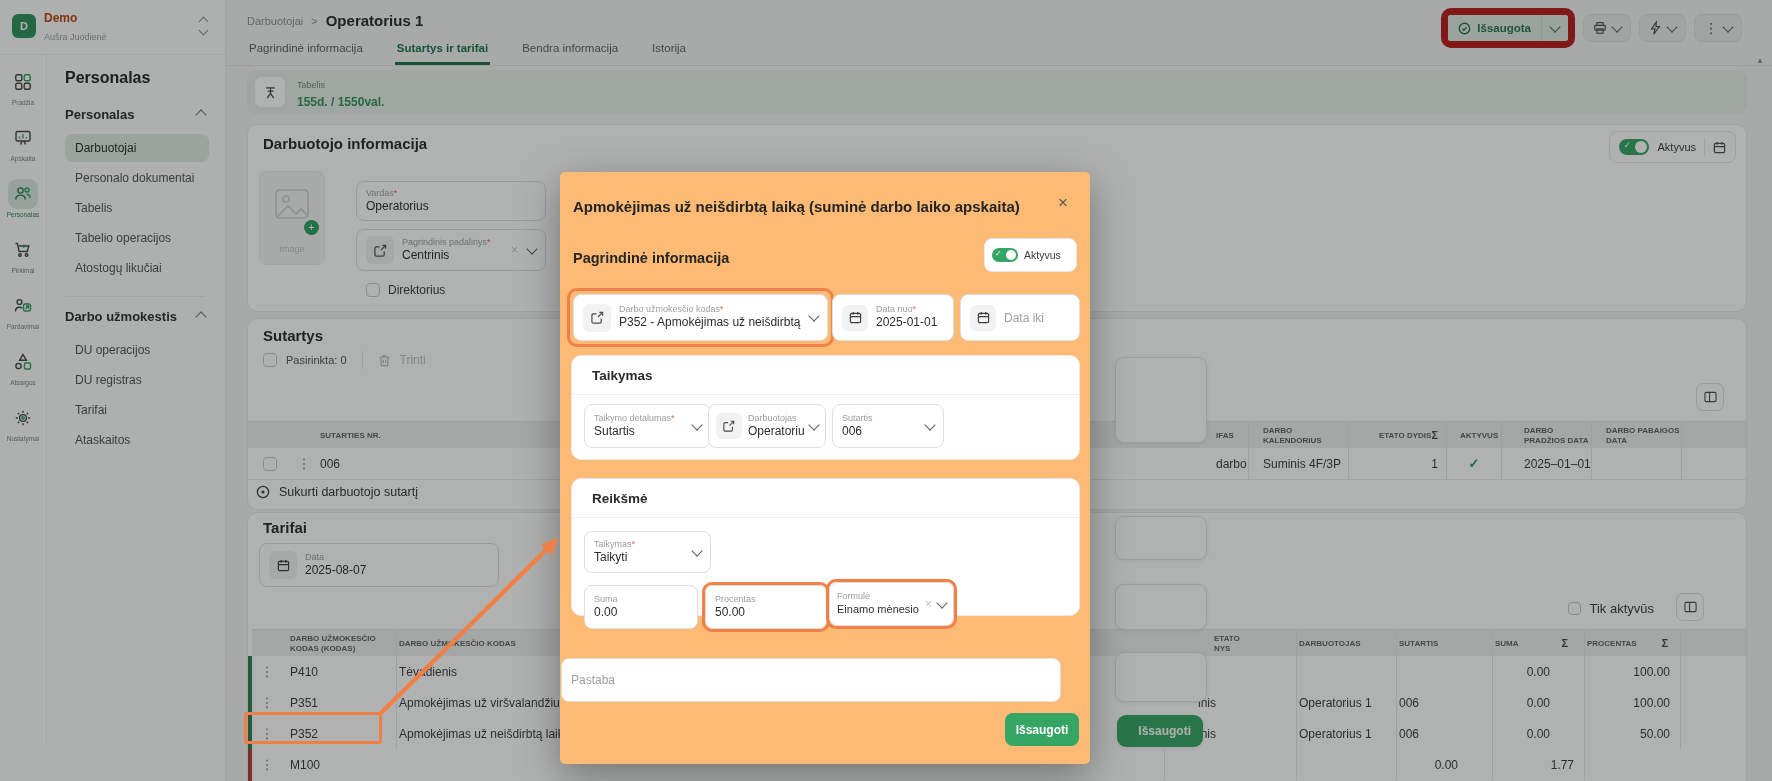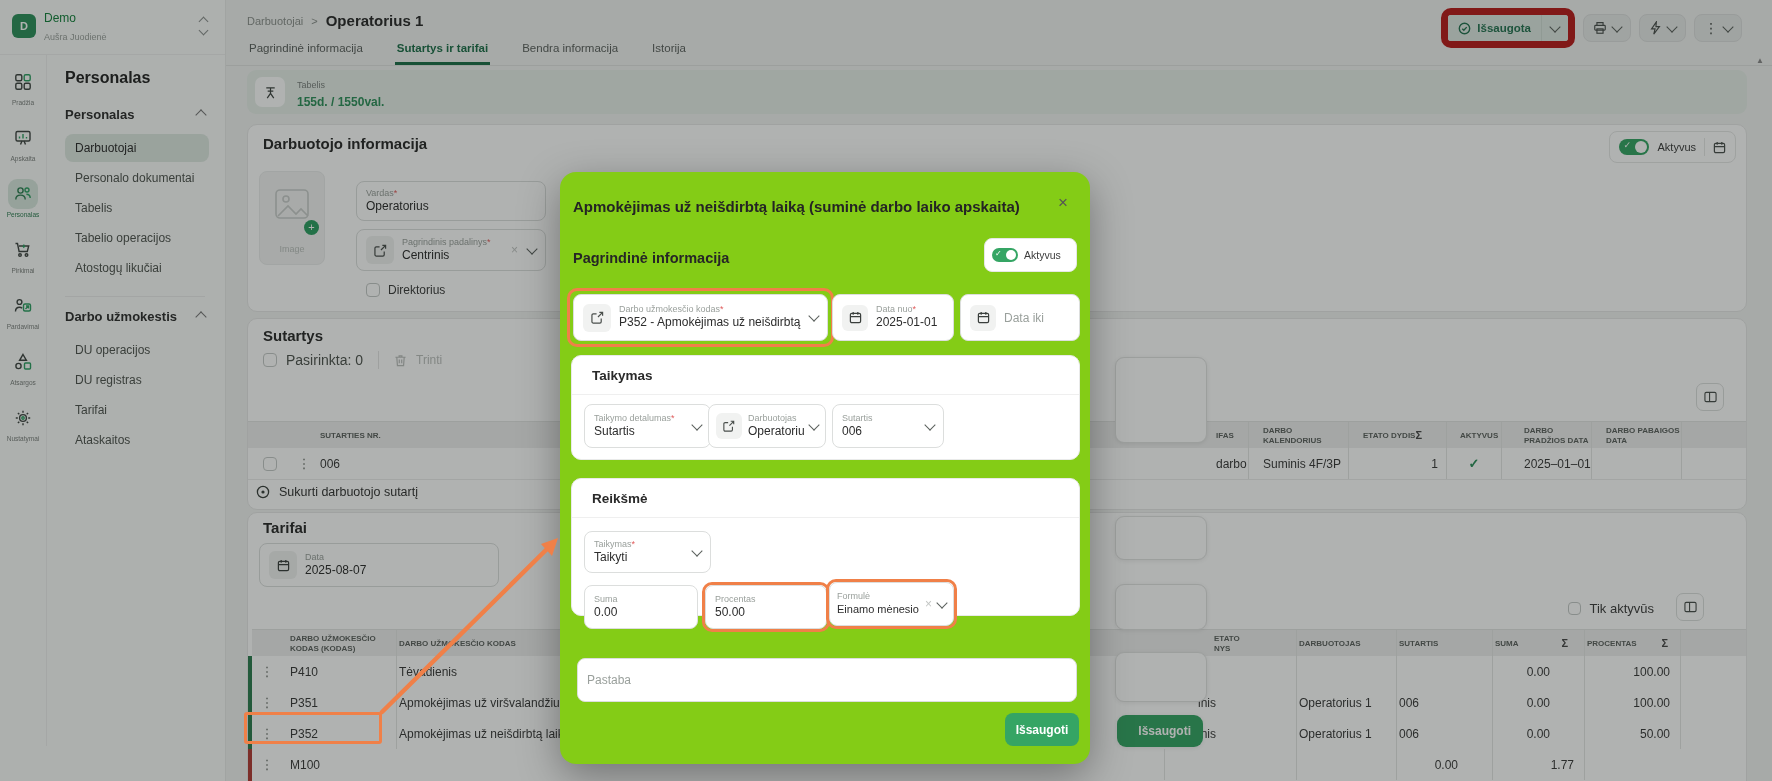--- a/index.html
+++ b/index.html
@@ -7,21 +7,21 @@
           font-family:"Liberation Sans",sans-serif;color:#333}
   .abs{position:absolute}
   
   .sidebar{position:absolute;left:0;top:0;width:225px;height:781px;background:#fbfcfb;border-right:1px solid #e9eae9;z-index:1}
   .logo-row{display:flex;align-items:center;gap:9px;padding:10px 0 6px 12px}
   .logo-bars span{display:block;height:3px;background:#2e9e63;border-radius:2px;margin:2px 0}
   .logo-name{font-size:13px;font-weight:bold;letter-spacing:3px;color:#232323;line-height:1}
   .logo-sub{font-size:8px;letter-spacing:2px;color:#2e9e63;font-weight:bold}
   .user-row{display:flex;align-items:center;gap:8px;padding:8px 10px 10px 12px;border-bottom:1px solid #efefef}
   .avatar{width:24px;height:24px;border-radius:6px;background:#2e8f5c;color:#fff;font-size:11px;font-weight:bold;display:flex;align-items:center;justify-content:center}
-  .user-name{font-size:12px;font-weight:normal;color:#15803d;line-height:1.15}
+  .user-name{font-size:12px;font-weight:bold;color:#c2410c;line-height:1.15}
   .user-full{font-size:9px;color:#9aa09c}
   .updown{margin-left:auto;margin-right:8px;display:flex;flex-direction:column;gap:2px}
   .mini-chev{width:6px;height:6px;border-right:1.4px solid #8b8f8d;border-bottom:1.4px solid #8b8f8d}
   .mini-chev.up{transform:rotate(-135deg)}
   .mini-chev.down{transform:rotate(45deg)}
   .side-body{display:flex;height:calc(781px - 90px)}
   .rail{width:46px;border-right:1px solid #efefef;display:flex;flex-direction:column;align-items:center;padding-top:12px;gap:17px}
   .rail-item{display:flex;flex-direction:column;align-items:center;gap:2px;cursor:pointer}
   .rail-ico{width:30px;height:30px;border-radius:9px;display:flex;align-items:center;justify-content:center}
   .rail-item.active .rail-ico{background:#d9e8df}
@@ -87,21 +87,21 @@
   .center{justify-content:center}
   .sig{font-size:11px;font-weight:bold;color:#474747}
   .okcheck{color:#2e8f5c;font-weight:bold;font-size:13px}
   .colbtn{position:absolute;width:26px;height:26px;border:1px solid #dcdedd;border-radius:7px;background:#fff;display:flex;align-items:center;justify-content:center;cursor:pointer}
   .linkrow{position:absolute;display:flex;align-items:center;gap:9px;font-size:12.5px;color:#333;cursor:pointer}
   .muted{color:#bcbfbd}
   
   .ghost{position:absolute;background:#fff;border:1px solid #e2e3e2;border-radius:9px;box-shadow:0 1px 4px rgba(0,0,0,.08);z-index:2}
   .ghost.green{background:#35a564;border:none;color:#fff;font-size:12px;font-weight:bold;display:flex;align-items:center;justify-content:flex-end;padding-right:12px;box-sizing:border-box;overflow:hidden}
   .overlay{position:absolute;inset:0;background:rgba(16,20,18,.33);z-index:5}
-  .modal{position:absolute;left:560px;top:172px;width:530px;height:592px;background:#84cc16;border-radius:16px;
+  .modal{position:absolute;left:560px;top:172px;width:530px;height:592px;background:#fdba74;border-radius:5px;
          box-shadow:0 12px 40px rgba(0,0,0,.35);z-index:10}
   .m-title{position:absolute;left:13px;top:26px;font-size:15px;font-weight:bold;color:#242424;width:480px}
   .m-close{position:absolute;right:22px;top:22px;font-size:17px;color:#555;cursor:pointer;line-height:1}
   .m-sec{position:absolute;left:13px;top:78px;font-size:14.5px;font-weight:bold;color:#262626}
   .m-card{position:absolute;border:1px solid #e9eae9;border-radius:10px;background:#fff;box-sizing:border-box}
   .m-card .hd{position:absolute;left:20px;top:12px;font-size:13.5px;font-weight:bold;color:#2a2a2a}
   .m-card .hr{position:absolute;left:0;right:0;top:38px;border-top:1px solid #efefef}
   .orange{position:absolute;border:3px solid #f08048;border-radius:10px;box-sizing:border-box}
   .save-btn{position:absolute;background:#35a564;color:#fff;font-size:12px;font-weight:bold;border-radius:8px;display:flex;align-items:center;justify-content:center;cursor:pointer}
   .anno{position:absolute;inset:0;z-index:30;pointer-events:none}
@@ -331,41 +331,41 @@
         <div class="abs" style="left:118px;top:158px;display:flex;align-items:center;gap:8px">
           <span class="cb"></span>
           <span style="font-size:12px;color:#3c3c3c">Direktorius</span>
         </div>
       </div>
 
       <div class="card" style="left:22px;top:318px;width:1500px;height:192px">
         <div class="card-title abs" style="left:15px;top:8px">Sutartys</div>
         <div class="abs" style="left:15px;top:32px;display:flex;align-items:center;gap:9px">
           <span class="cb"></span>
-          <span style="font-size:14px;color:#4f544f">Pasirinkta: 0</span>
+          <span style="font-size:11px;color:#4f544f">Pasirinkta: 0</span>
           <span style="width:1px;height:18px;background:#e4e5e4;margin:0 6px"></span>
           <svg class="i" width="13" height="13" viewBox="0 0 14 14" fill="none" stroke="#bcbfbd" stroke-width="1.3">
             <path d="M1.5 3.5h11M5.5 3.5V2h3v1.5M3 3.5l.7 9h6.6l.7-9M5.7 6v4M8.3 6v4"></path>
           </svg>
           <span class="muted" style="font-size:12px">Trinti</span>
         </div>
         <div class="colbtn" style="right:22px;top:64px">
           <svg class="i" width="13" height="12" viewBox="0 0 14 12" fill="none" stroke="#4a4f4c" stroke-width="1.2">
             <rect x="1" y="1" width="12" height="10" rx="1.5"></rect>
               <path d="M6 1v10"></path>
           </svg>
         </div>
         <div class="t1 thead abs" style="left:0;right:0;top:102px;height:27px">
           <span class="cell"></span>
             <span class="cell"></span>
           <span class="cell">SUTARTIES NR.</span>
           <span class="cell vb" style="padding-left:14px">PADALINYS</span>
           <span class="cell" style="padding-left:56px">IFAS</span>
           <span class="cell vb" style="padding-left:14px;white-space:normal">DARBO KALENDORIUS</span>
-          <span class="cell vb" style="padding-left:14px;justify-content:flex-start;padding-right:8px">
+          <span class="cell vb" style="padding-left:14px;justify-content:flex-end;padding-right:8px">
               <span>ETATO DYDIS</span>
               <span class="sig">Σ</span>
             </span>
           <span class="cell vb" style="padding-left:13px">AKTYVUS</span>
           <span class="cell vb" style="padding-left:22px;white-space:normal">DARBO PRADŽIOS DATA</span>
           <span class="cell vb" style="padding-left:14px;white-space:normal">DARBO PABAIGOS DATA</span>
           <span class="cell vb"></span>
         </div>
         <div class="t1 trow abs" style="left:0;right:0;top:129px;height:31px">
           <span class="cell" style="padding-left:15px">
@@ -614,21 +614,21 @@
       <div class="fld" style="left:257px;top:103px;width:125px;height:44px;padding:0 7px;gap:4px">
         <span class="txt">
           <span class="lab">Formulė</span>
           <span class="val" style="font-size:11px">Einamo mėnesio vidur</span>
         </span>
         <span class="xclear">×</span>
         <span class="chev"></span>
       </div>
     </div>
 
-    <div class="fld" style="left:17px;top:486px;width:500px;height:44px">
+    <div class="fld" style="left:1px;top:486px;width:500px;height:44px">
       <span class="ph">Pastaba</span>
     </div>
 
     <div class="save-btn" style="left:445px;top:541px;width:74px;height:33px">Išsaugoti</div>
   </div>
 
   <div class="anno-box"></div>
   <svg class="anno" width="1772" height="781" viewBox="0 0 1772 781">
     <line x1="382" y1="712" x2="547" y2="549" stroke="#f08048" stroke-width="4.5" stroke-linecap="round"></line>
     <polygon points="558,538 552,556 541,544" fill="#f08048"></polygon>

